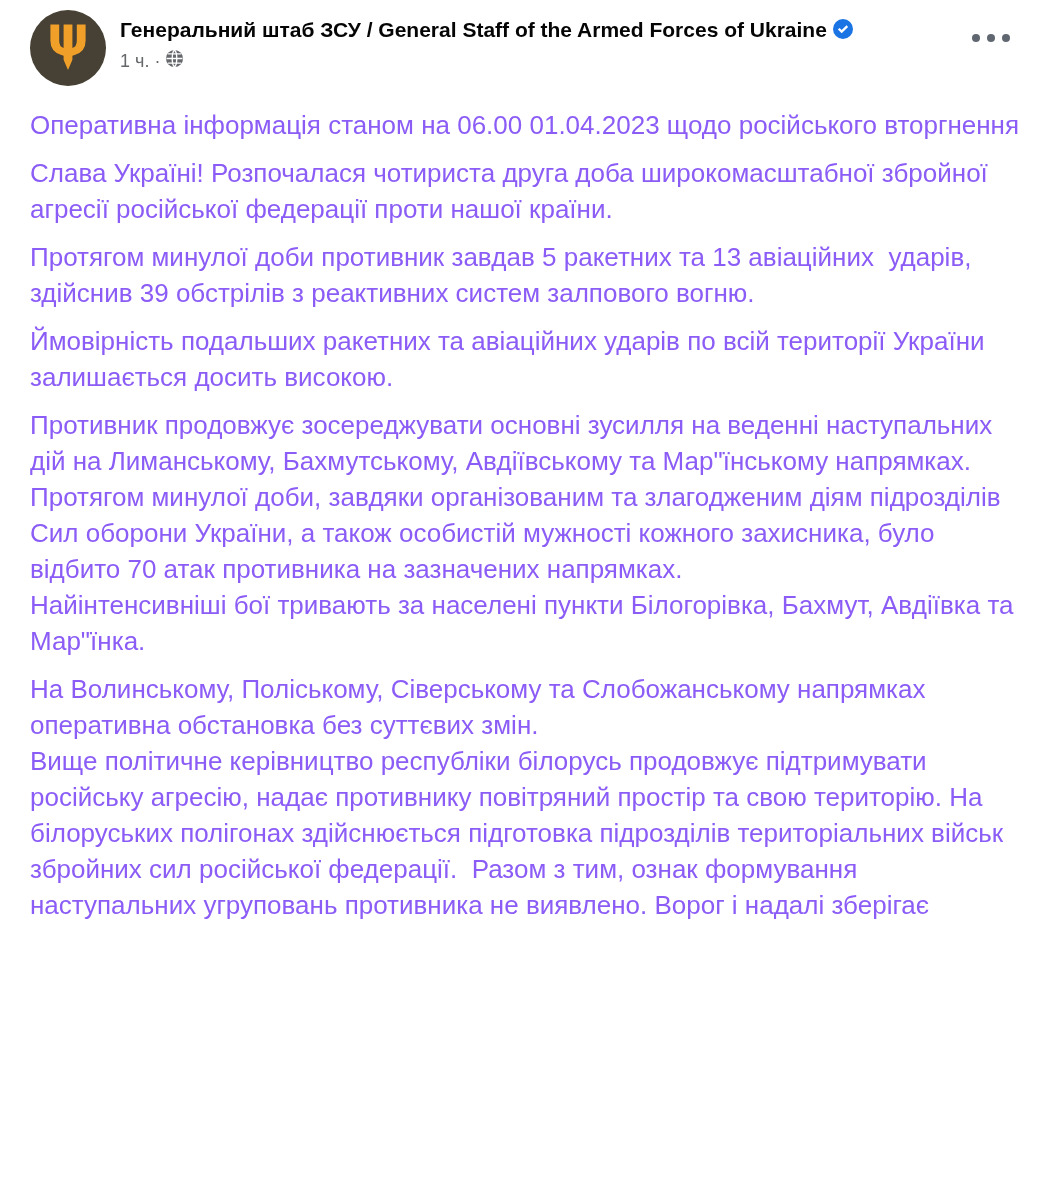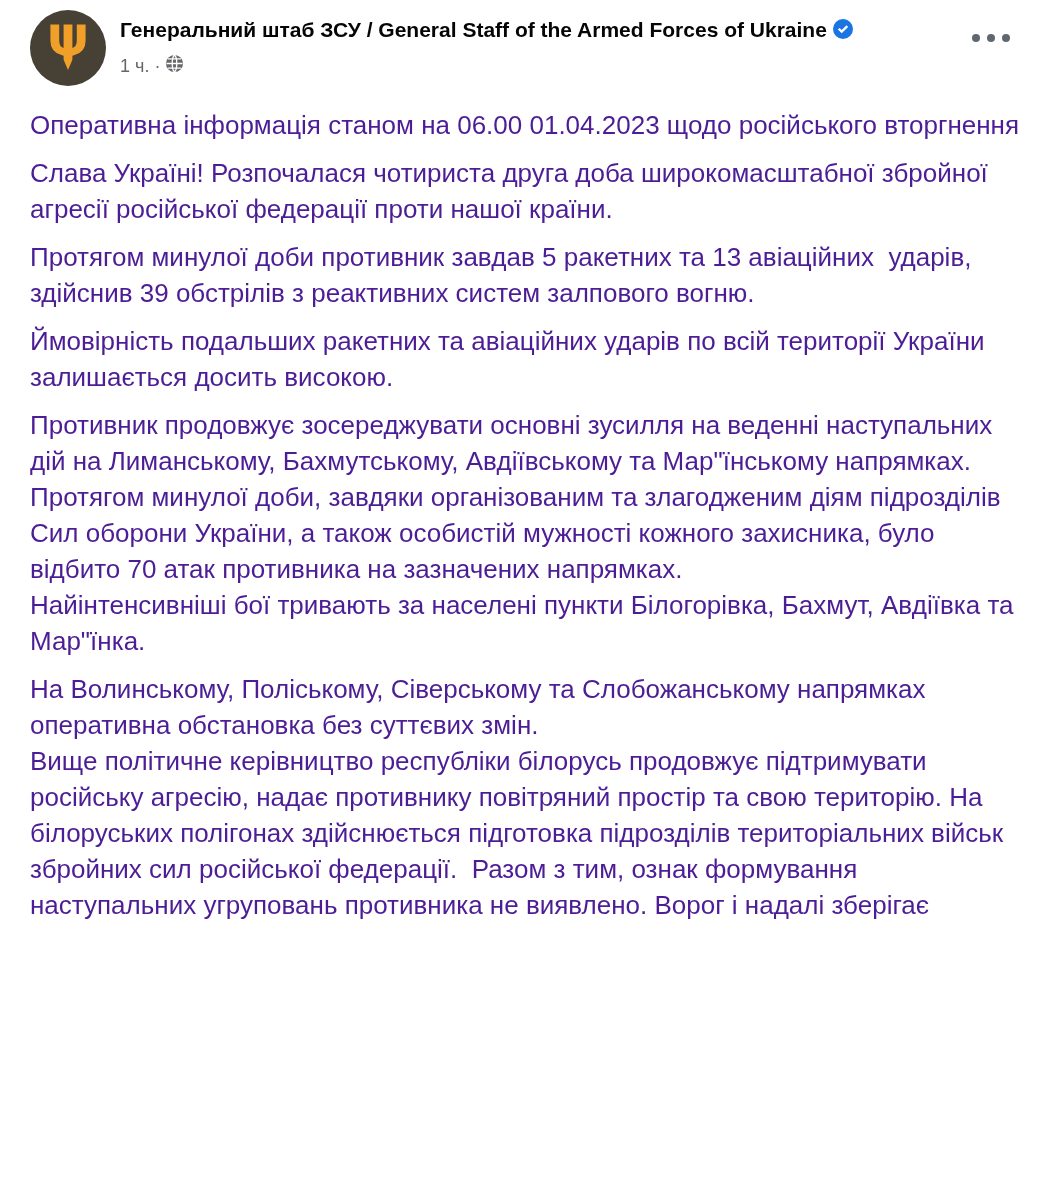--- a/index.html
+++ b/index.html
@@ -38,21 +38,20 @@
   }
   .page-name .name-text { display: inline; }
   .verified-badge {
     display: inline-block;
     vertical-align: -3px;
     margin-left: 5px;
   }
   .meta-row {
     display: flex;
     align-items: center;
-    margin-top: 5px;
     font-size: 18px;
     color: #65676b;
     line-height: 22px;
   }
   .meta-row .dot-sep { margin: 0 5px; }
   .globe { display: inline-block; margin-top: 1px; }
 
   .more-button {
     position: absolute;
     top: 30px; right: 33px;
@@ -68,21 +67,21 @@
     border-radius: 50%;
     background: #606770;
     display: block;
   }
 
   
   .post-body {
     padding: 21px 22px 0 30px;
     font-size: 26px;
     line-height: 36px;
-    color: #4c1d95;
+    color: #8b5cf6;
   }
   .post-body p {
     margin: 0 0 12px 0;
     white-space: pre-wrap;
   }
   .post-body p:last-child { margin-bottom: 16px; }
 </style>
 </head>
 <body>
 

